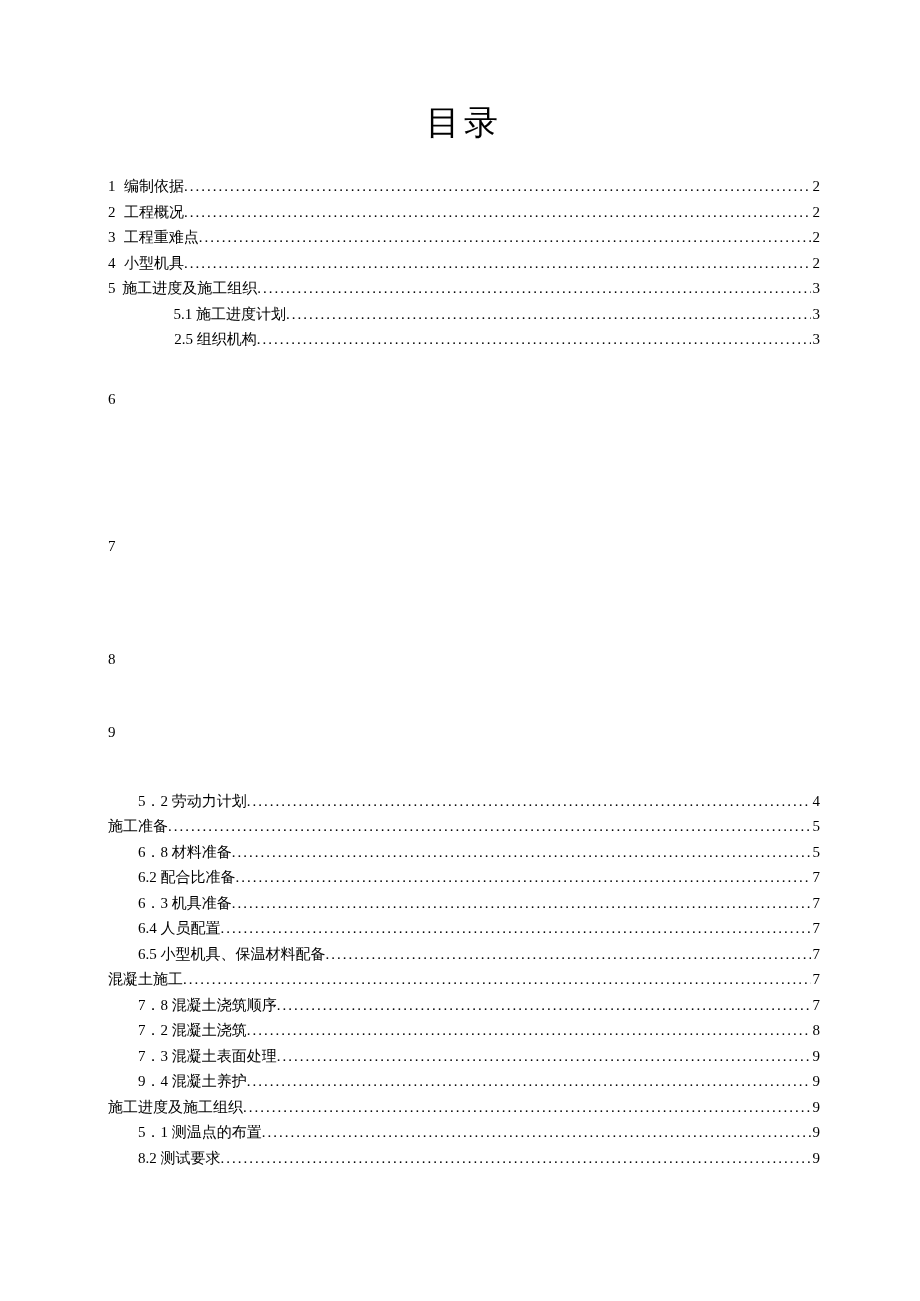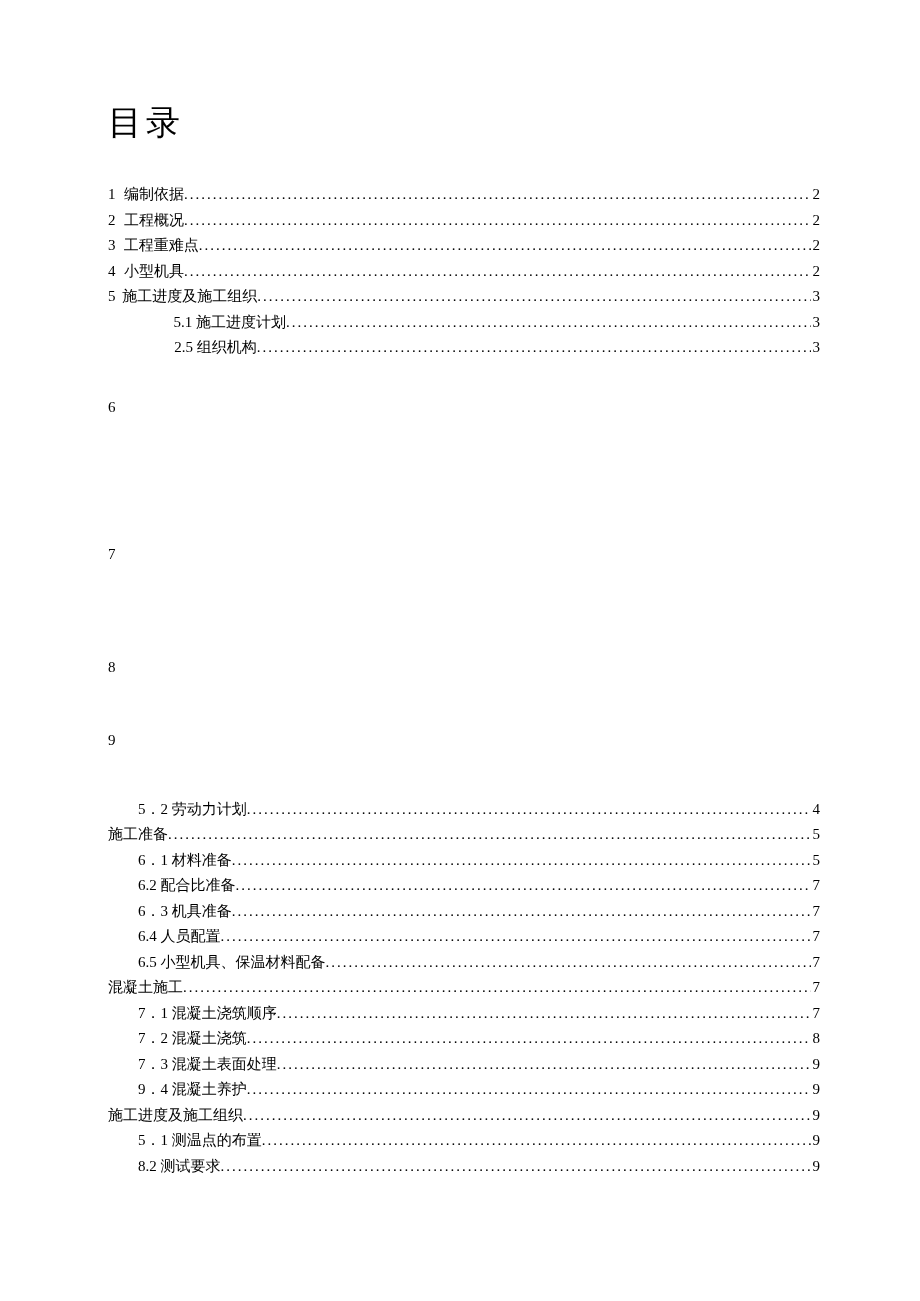--- a/index.html
+++ b/index.html
@@ -8,24 +8,24 @@
     background: #ffffff;
     width: 920px;
     font-family: "SimSun", "宋体", serif;
     color: #000000;
   }
   .page {
     padding: 100px 100px 60px 108px;
     box-sizing: border-box;
   }
   .title {
-    text-align: left;
+    text-align: center;
     font-size: 34px;
     font-weight: normal;
-    margin-bottom: 36px;
+    margin-bottom: 28px;
     letter-spacing: 4px;
   }
   .toc {
     font-size: 15px;
     line-height: 1.7;
   }
   .toc-row {
     display: flex;
     align-items: baseline;
     white-space: nowrap;
@@ -140,21 +140,21 @@
         <span class="leader"></span>
         <span class="pagenum">4</span>
       </div>
       <div class="toc-row">
         <span class="entry-text">施工准备</span>
         <span class="leader"></span>
         <span class="pagenum">5</span>
       </div>
       <div class="toc-row">
         <span class="num-col-spacer"></span>
-        <span class="entry-text">6．1 材料准备</span>
+        <span class="entry-text">6．8 材料准备</span>
         <span class="leader"></span>
         <span class="pagenum">5</span>
       </div>
       <div class="toc-row">
         <span class="num-col-spacer"></span>
         <span class="entry-text">6.2 配合比准备</span>
         <span class="leader"></span>
         <span class="pagenum">7</span>
       </div>
       <div class="toc-row">
@@ -175,21 +175,21 @@
         <span class="leader"></span>
         <span class="pagenum">7</span>
       </div>
       <div class="toc-row">
         <span class="entry-text">混凝土施工</span>
         <span class="leader"></span>
         <span class="pagenum">7</span>
       </div>
       <div class="toc-row">
         <span class="num-col-spacer"></span>
-        <span class="entry-text">7．1 混凝土浇筑顺序</span>
+        <span class="entry-text">7．8 混凝土浇筑顺序</span>
         <span class="leader"></span>
         <span class="pagenum">7</span>
       </div>
       <div class="toc-row">
         <span class="num-col-spacer"></span>
         <span class="entry-text">7．2 混凝土浇筑</span>
         <span class="leader"></span>
         <span class="pagenum">8</span>
       </div>
       <div class="toc-row">

